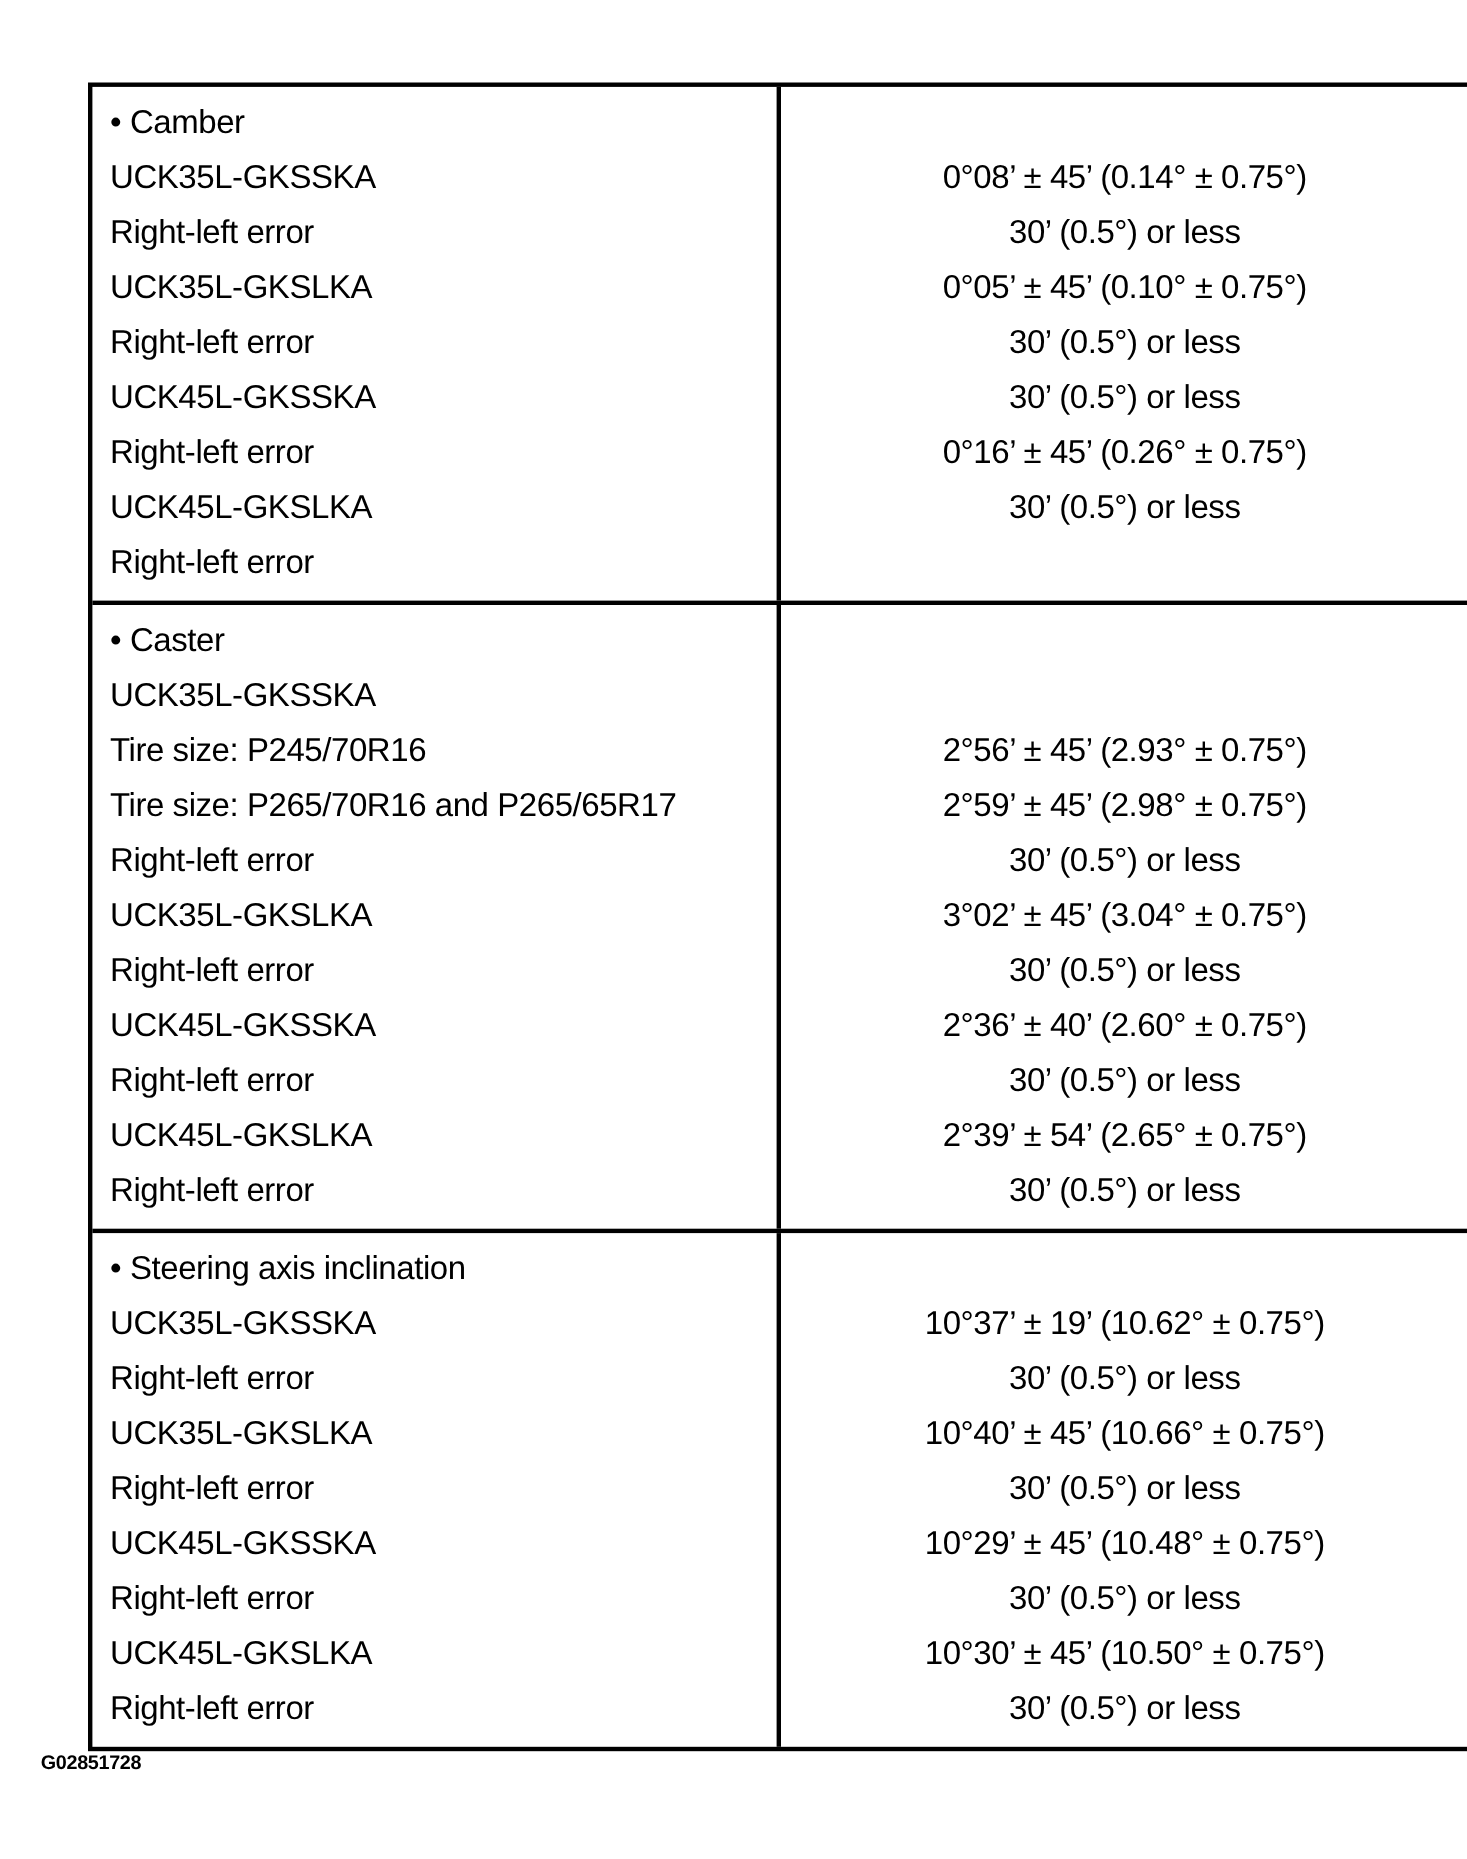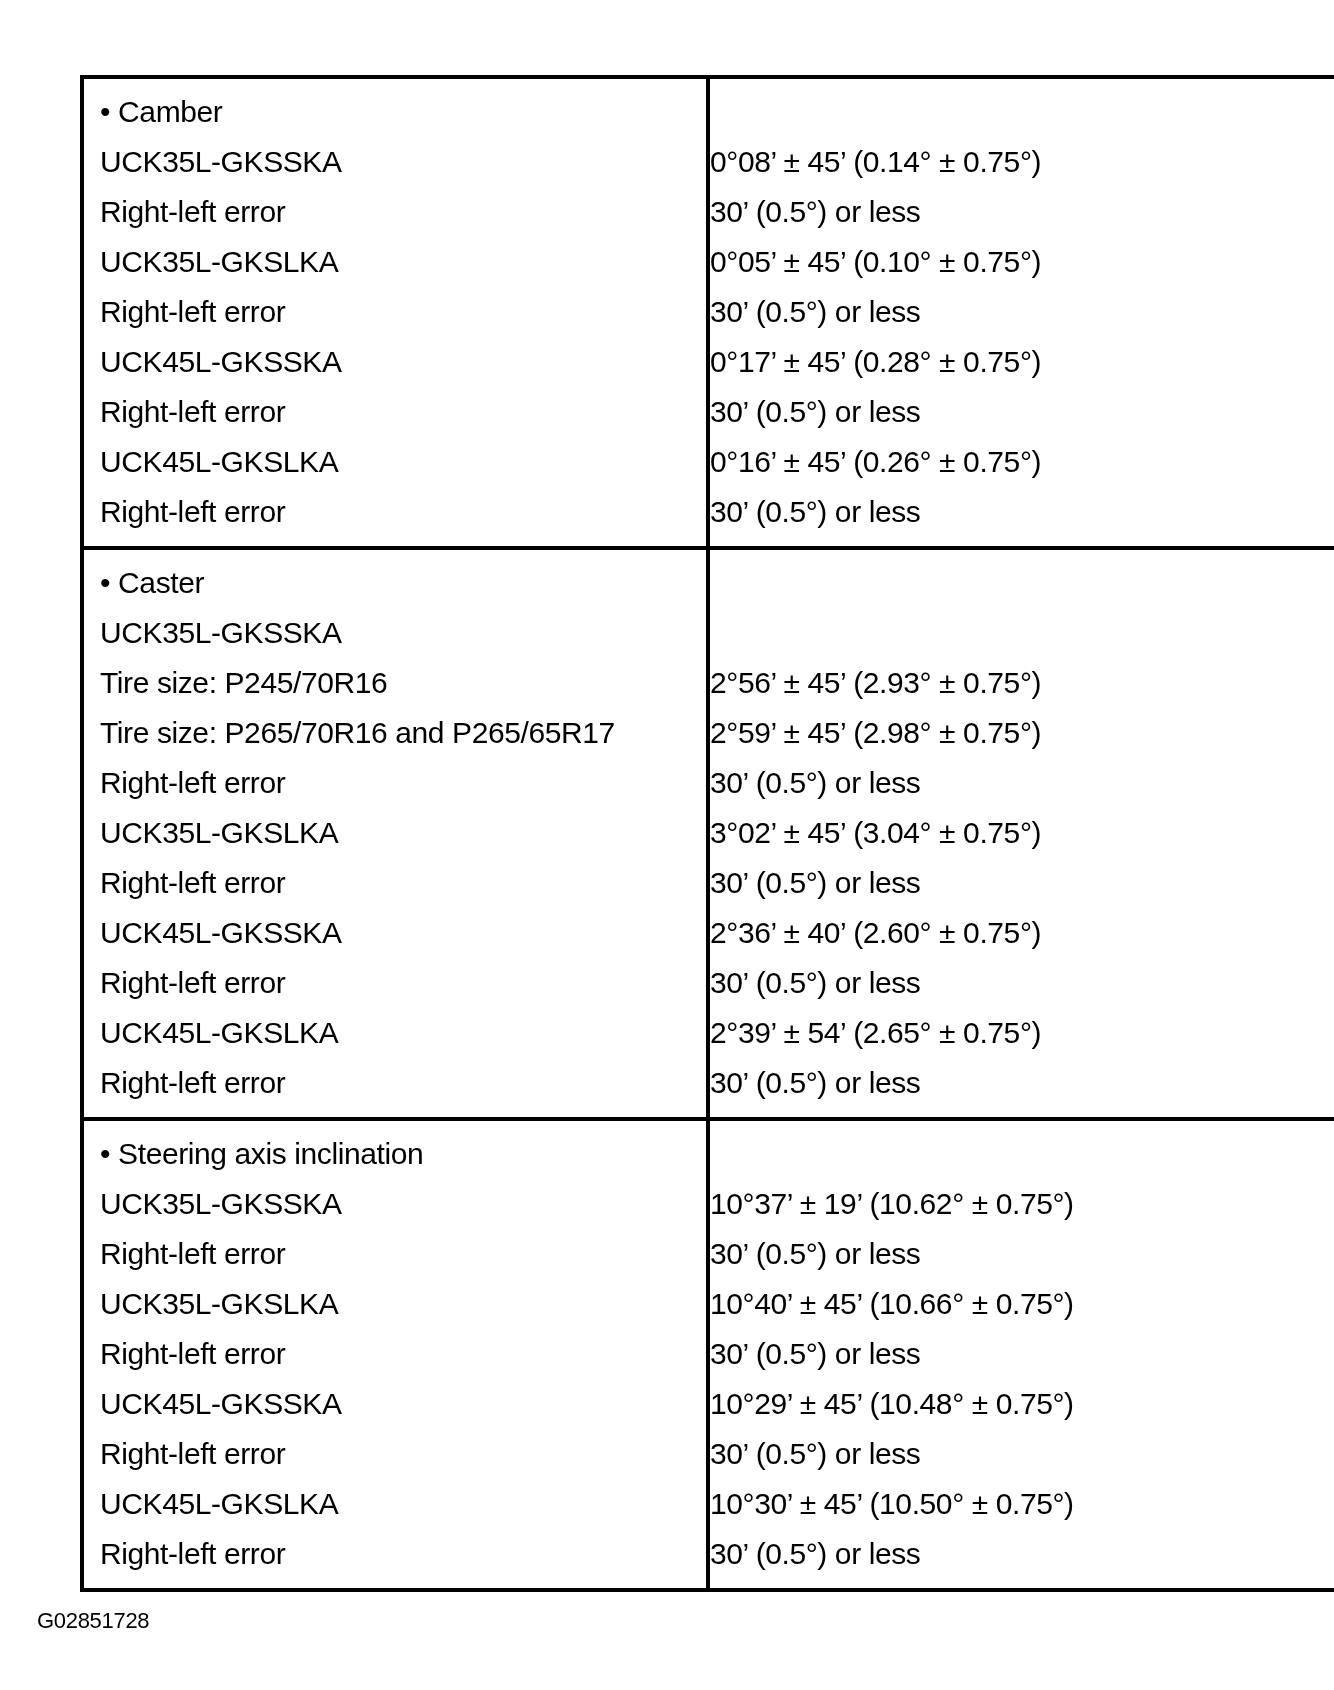--- a/index.html
+++ b/index.html
@@ -34,20 +34,21 @@
     .col-left {
       width: 626px;
       box-sizing: border-box;
       border-right: 4px solid #000;
       padding: 8px 22px 9px 16px;
     }
     .col-right {
       flex: 1;
       box-sizing: border-box;
       padding: 8px 0 9px 0;
+      text-align: center;
     }
     .line {
       height: 50px;
       line-height: 50px;
       font-size: 30px;
       white-space: nowrap;
       letter-spacing: -0.4px;
     }
     .line.right-align {
       text-align: left;
@@ -56,24 +57,23 @@
       
     }
     .bullet {
       display: inline-block;
       margin-right: 8px;
     }
     .caption {
       position: absolute;
       left: 37px;
       top: 1592px;
-      font-size: 22px;
-      font-weight: normal;
+      font-size: 18px;
+      font-weight: bold;
       letter-spacing: -0.3px;
-      margin-top: 16px;
     }
   </style>
 </head>
 <body>
 
 <div class="spec-table">
 
   <div class="section">
     <div class="col-left">
       <div class="line"><span class="bullet">•</span><span>Camber</span></div>
@@ -85,21 +85,20 @@
       <div class="line right-align">Right-left error</div>
       <div class="line">UCK45L-GKSLKA</div>
       <div class="line right-align">Right-left error</div>
     </div>
     <div class="col-right">
       <div class="line blank"></div>
       <div class="line">0°08’ ± 45’ (0.14° ± 0.75°)</div>
       <div class="line">30’ (0.5°) or less</div>
       <div class="line">0°05’ ± 45’ (0.10° ± 0.75°)</div>
       <div class="line">30’ (0.5°) or less</div>
-      <div class="line">0°17’ ± 45’ (0.28° ± 0.75°)</div>
       <div class="line">30’ (0.5°) or less</div>
       <div class="line">0°16’ ± 45’ (0.26° ± 0.75°)</div>
       <div class="line">30’ (0.5°) or less</div>
     </div>
   </div>
 
   <div class="section">
     <div class="col-left">
       <div class="line"><span class="bullet">•</span><span>Caster</span></div>
       <div class="line">UCK35L-GKSSKA</div>

